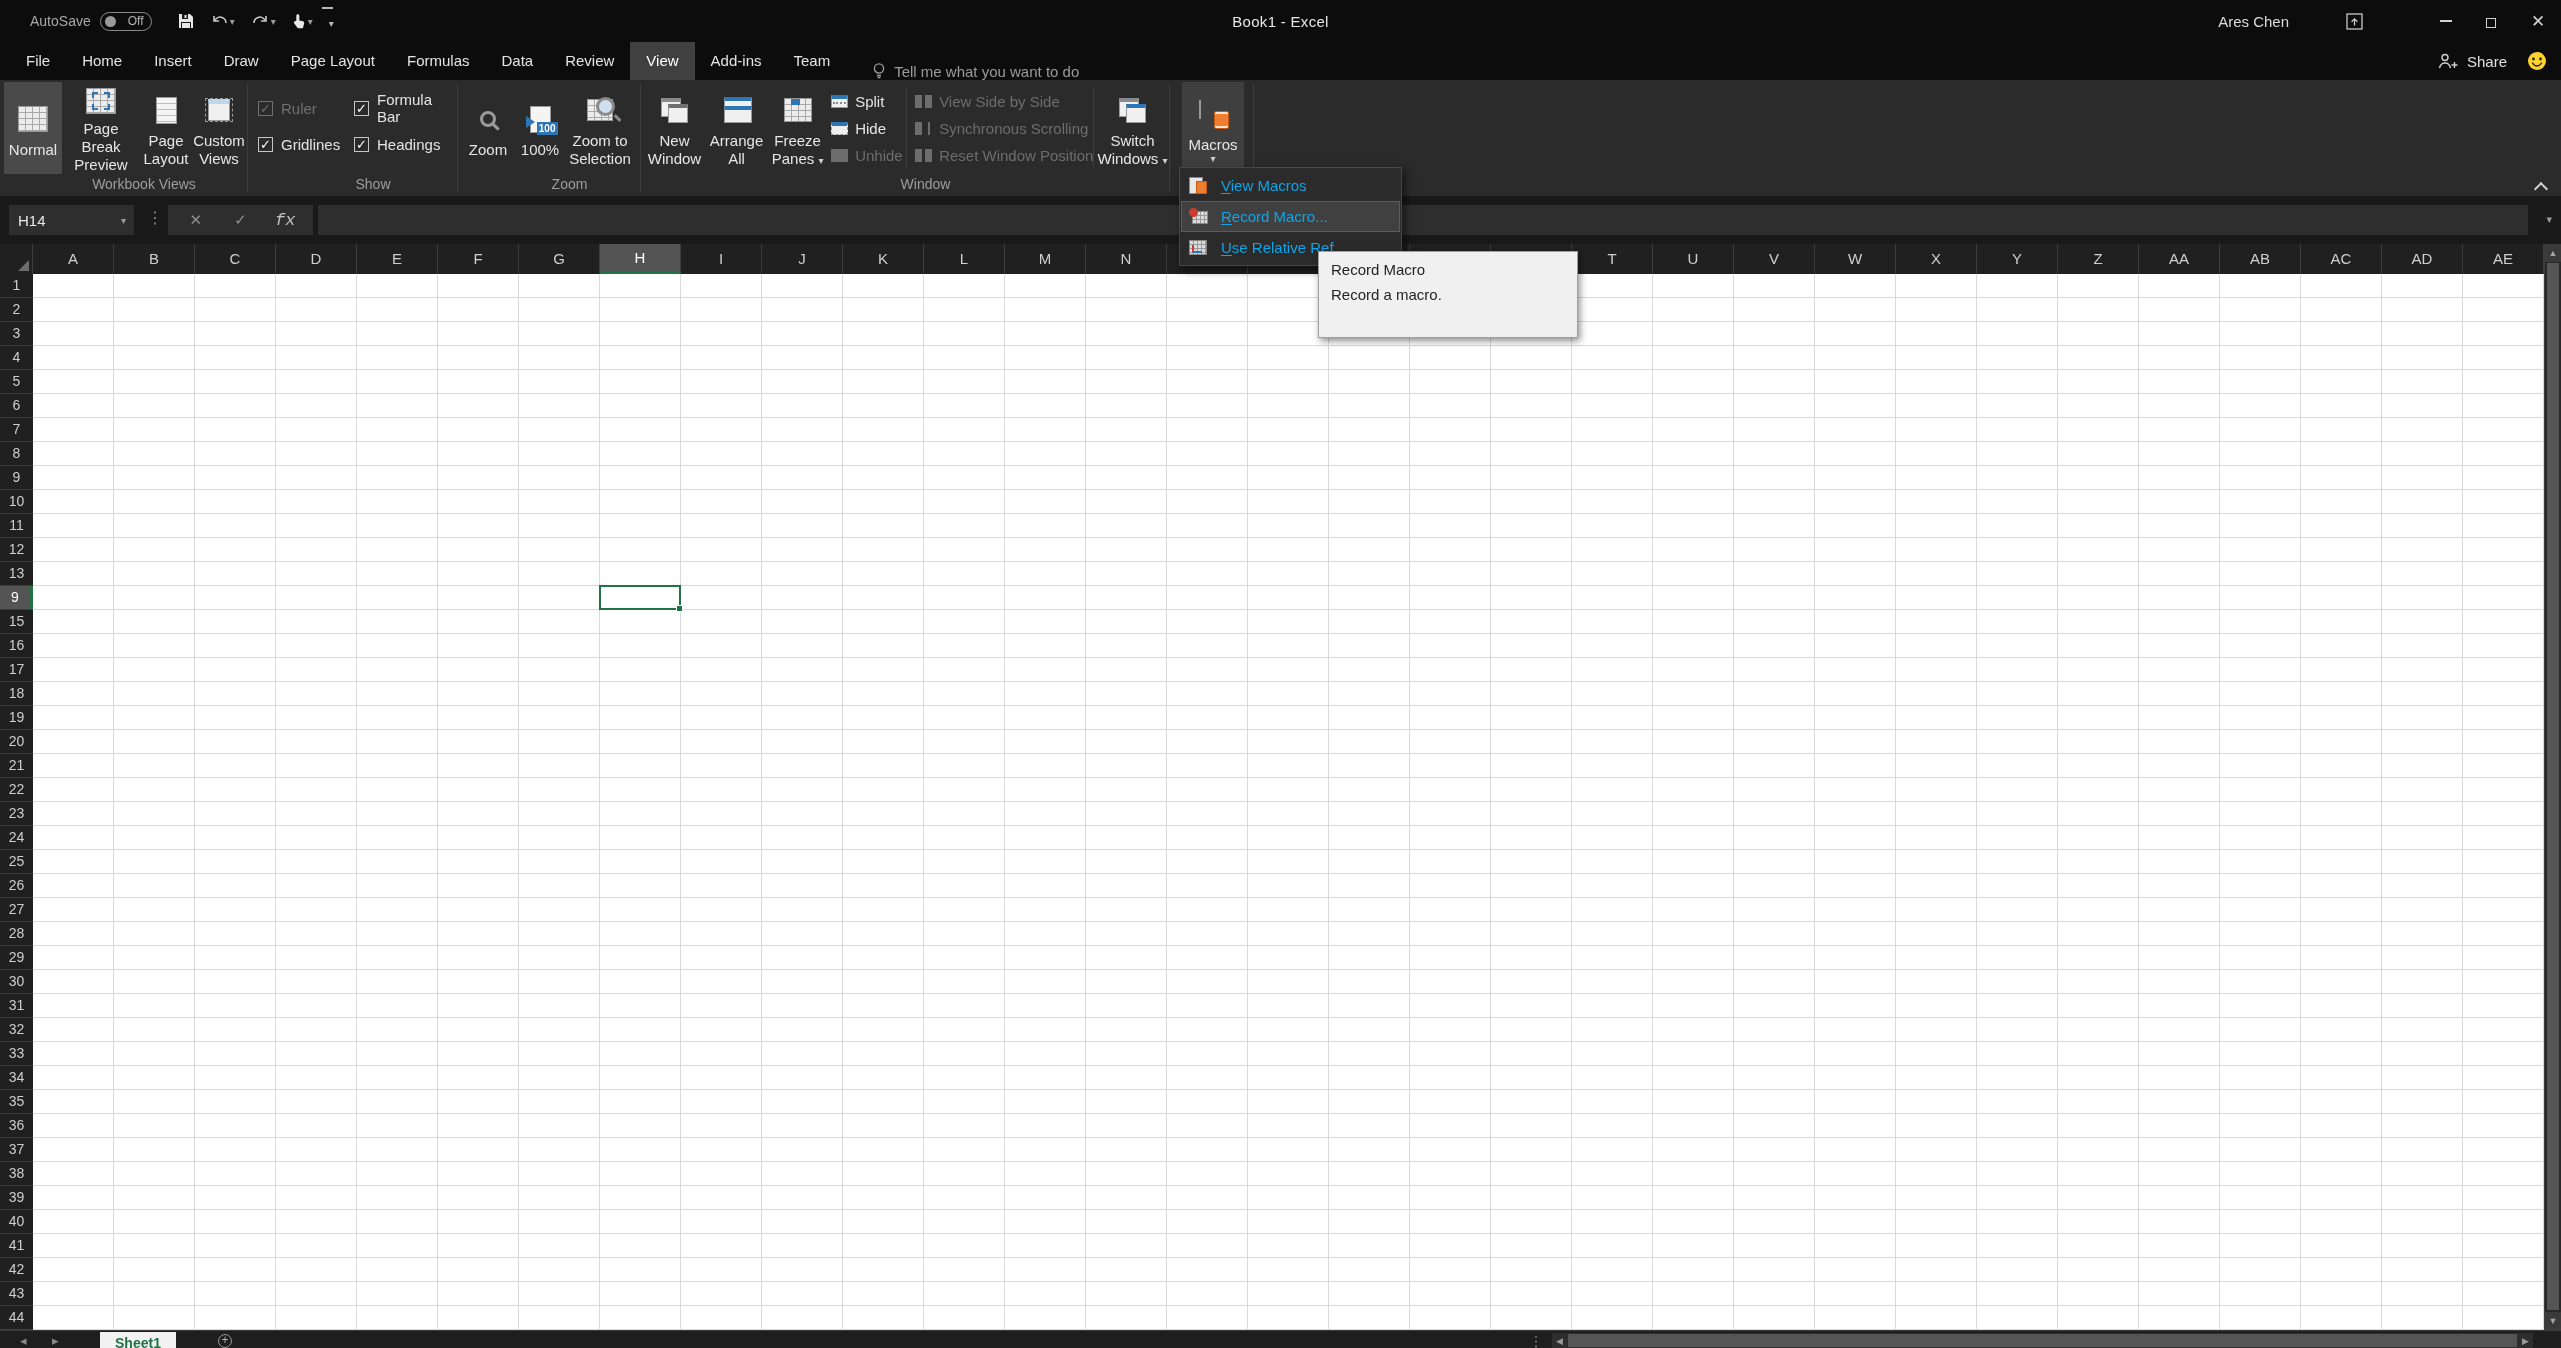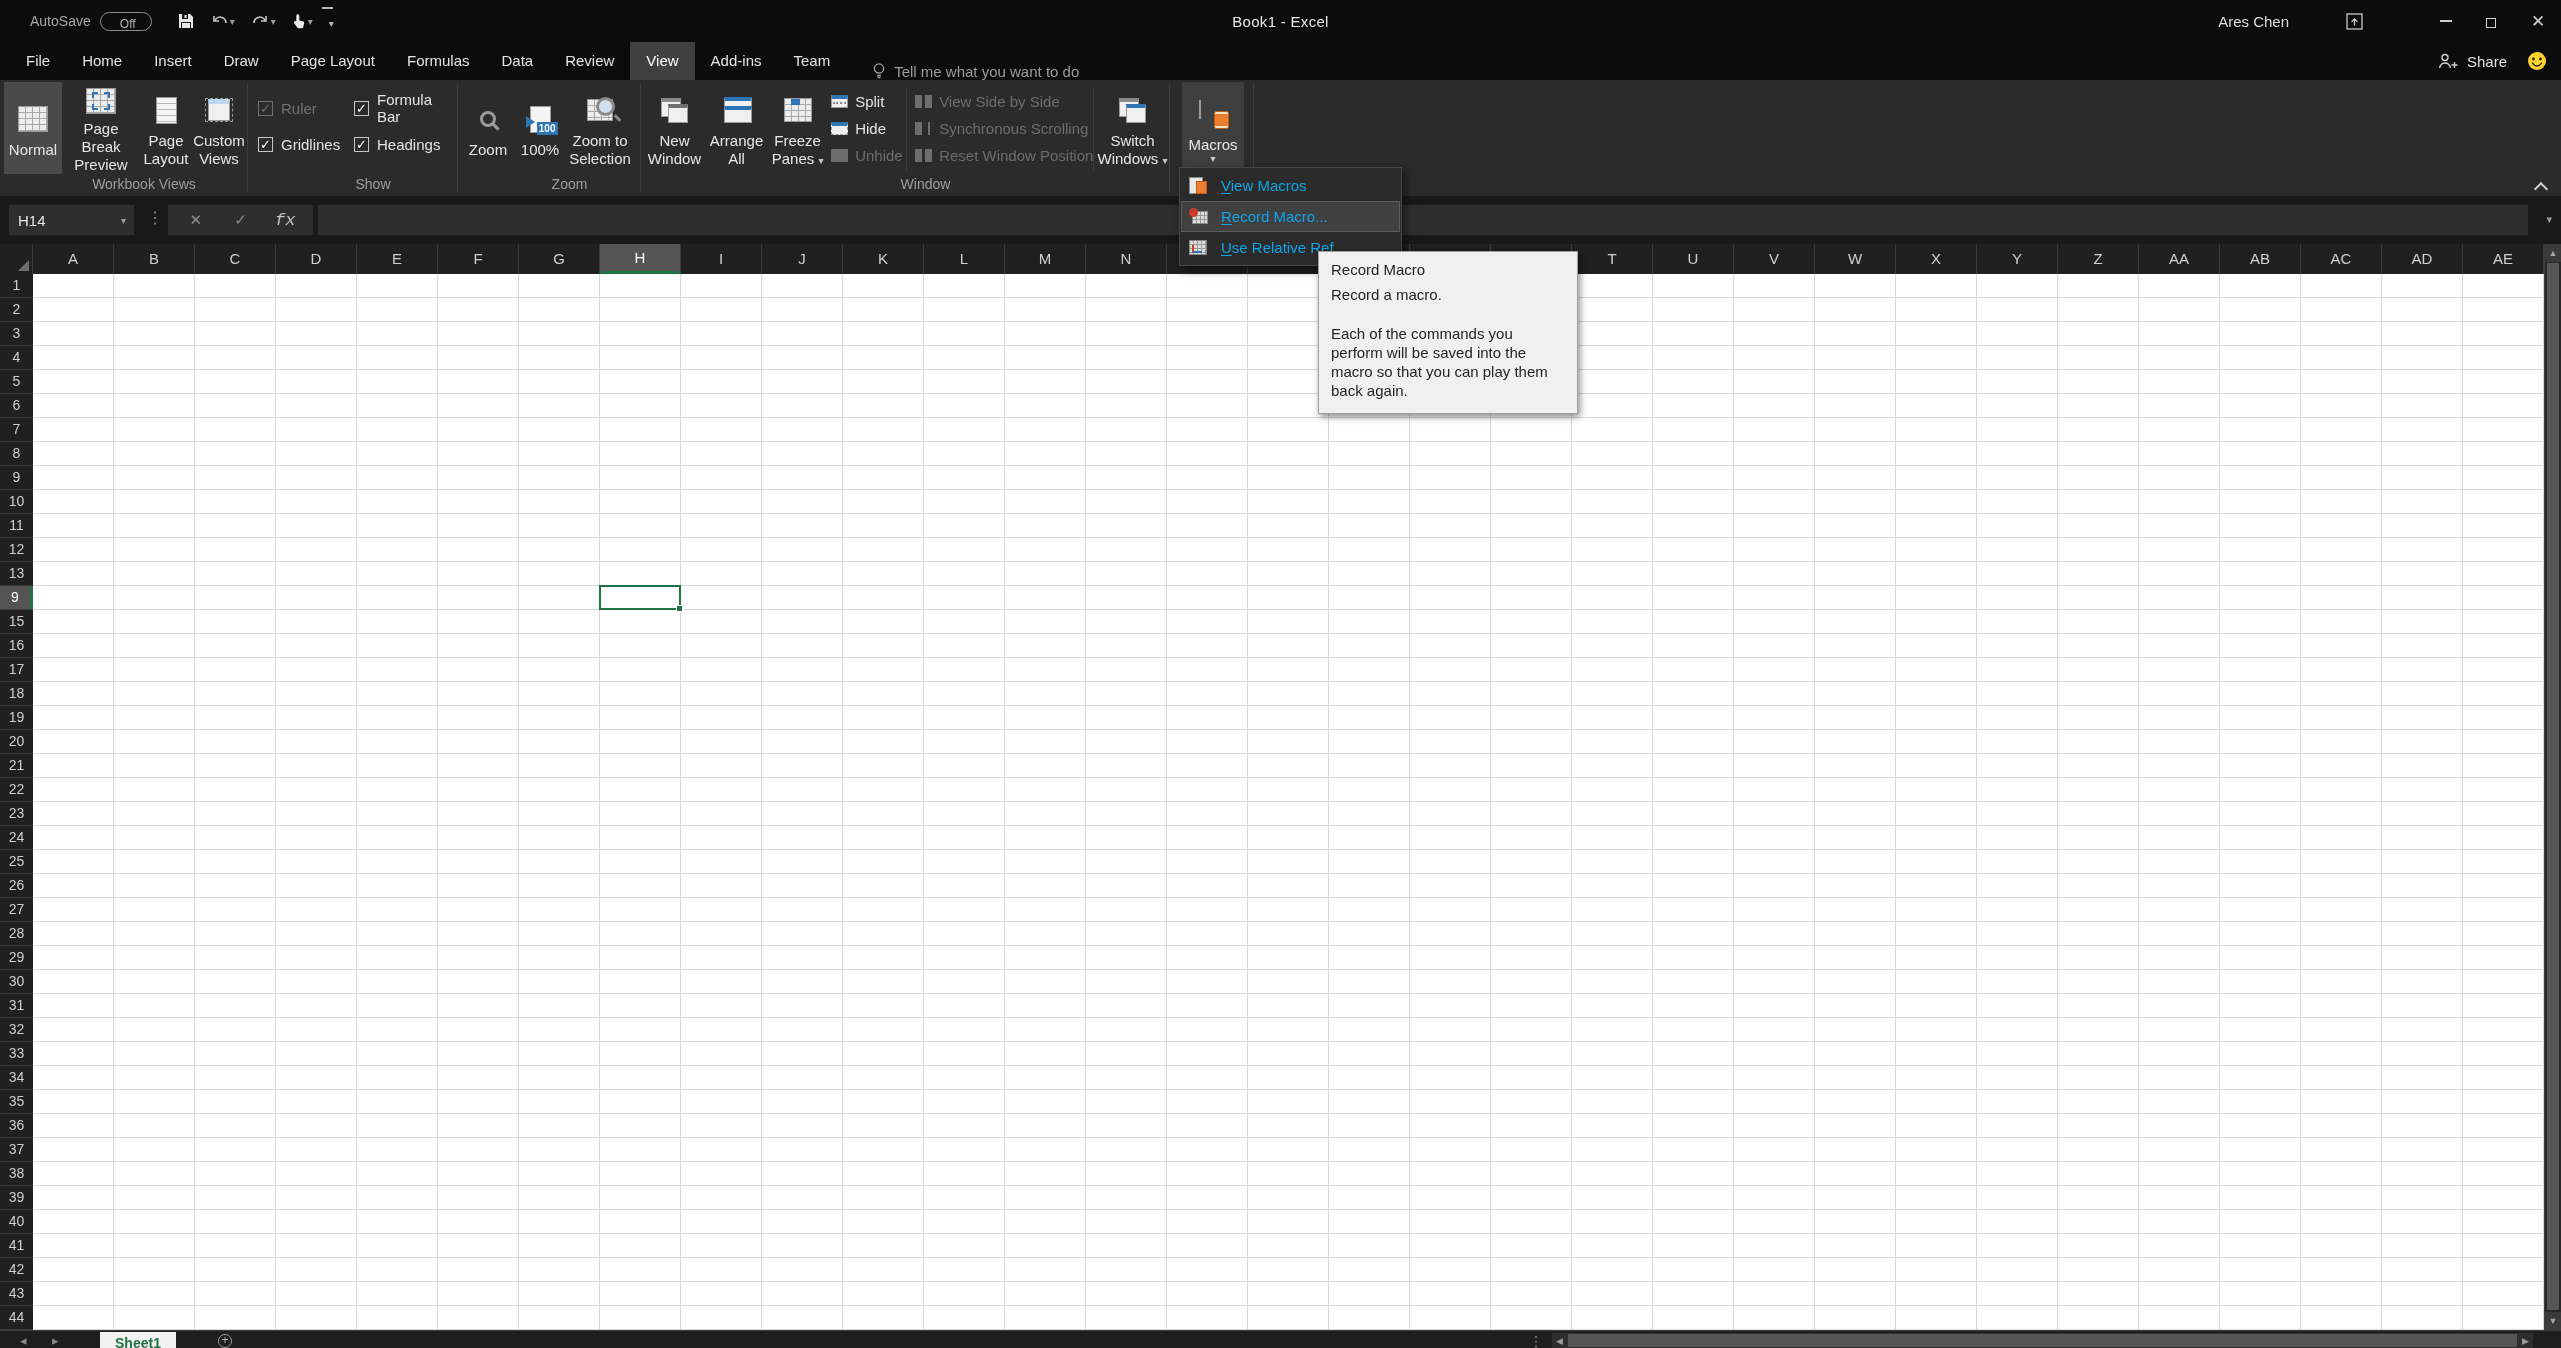--- a/index.html
+++ b/index.html
@@ -6,21 +6,21 @@
   html,body { background:#000; }
   .app {
     position:relative; width:2561px; height:1348px; overflow:hidden;
     background:#0c0c0c; font-family:"Liberation Sans", sans-serif;
     color:#e6e6e6; cursor:default; user-select:none;
   }
   
   .titlebar { position:absolute; top:0; left:0; width:100%; height:42px; background:#0c0c0c; }
   .tb-left { position:absolute; left:30px; top:0; height:42px; display:flex; align-items:center; gap:14px; }
   .autosave { display:flex; align-items:center; gap:9px; color:#a8a8a8; font-size:14px; }
-  .as-pill { width:52px; height:19px; border:1px solid #8a8a8a; border-radius:10px; display:flex; align-items:center; gap:4px; padding-left:4px;flex-direction:column; }
+  .as-pill { width:52px; height:19px; border:1px solid #8a8a8a; border-radius:10px; display:flex; align-items:center; gap:12px; padding-left:4px; }
   .as-dot { width:11px; height:11px; border-radius:50%; background:#9a9a9a; }
   .as-off { font-size:12px; color:#b4b4b4; }
   .qat { display:flex; align-items:center; gap:4px; margin-left:6px; }
   .qbtn { display:flex; align-items:center; justify-content:center; height:30px; padding:0 6px; }
   .qarrow { font-size:10px; color:#9a9a9a; margin-left:1px; }
   .undo-g, .redo-g { display:flex; align-items:center; }
   .qat-custom { position:relative; font-size:10px; color:#b8b8b8; padding-top:5px; }
   .qat-custom::before { content:''; position:absolute; top:1px; left:-1px; width:11px; height:2px; background:#b8b8b8; }
   .tb-title { position:absolute; left:0; right:0; top:0; height:42px; display:flex; align-items:center; justify-content:center; font-size:15px; color:#e8e8e8; letter-spacing:.3px; }
   .tb-right { position:absolute; right:0; top:0; height:42px; display:flex; align-items:center; }
@@ -574,16 +574,15 @@
         <div class="mitem">
           <div class="micon mi-relref"></div>
           <div class="mlabel"><u>U</u>se Relative Ref</div>
         </div>
       </div>
   </div>
 
   <div class="tooltip">
     <div class="tt-title">Record Macro</div>
     <div class="tt-line1">Record a macro.</div>
-    <div class="tt-body">Each of the commands you perform will be saved into the macro so that you can play them back again.</div>
   </div>
 
 </div>
 
 </body></html>

